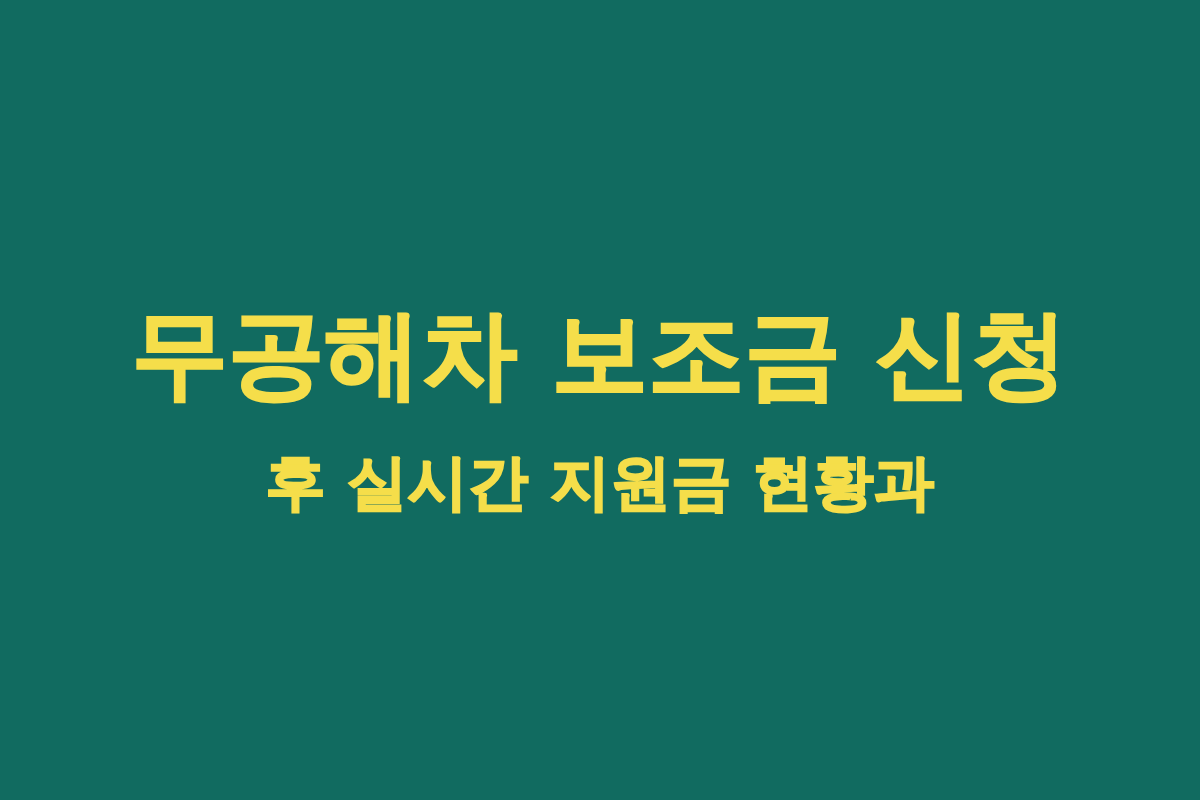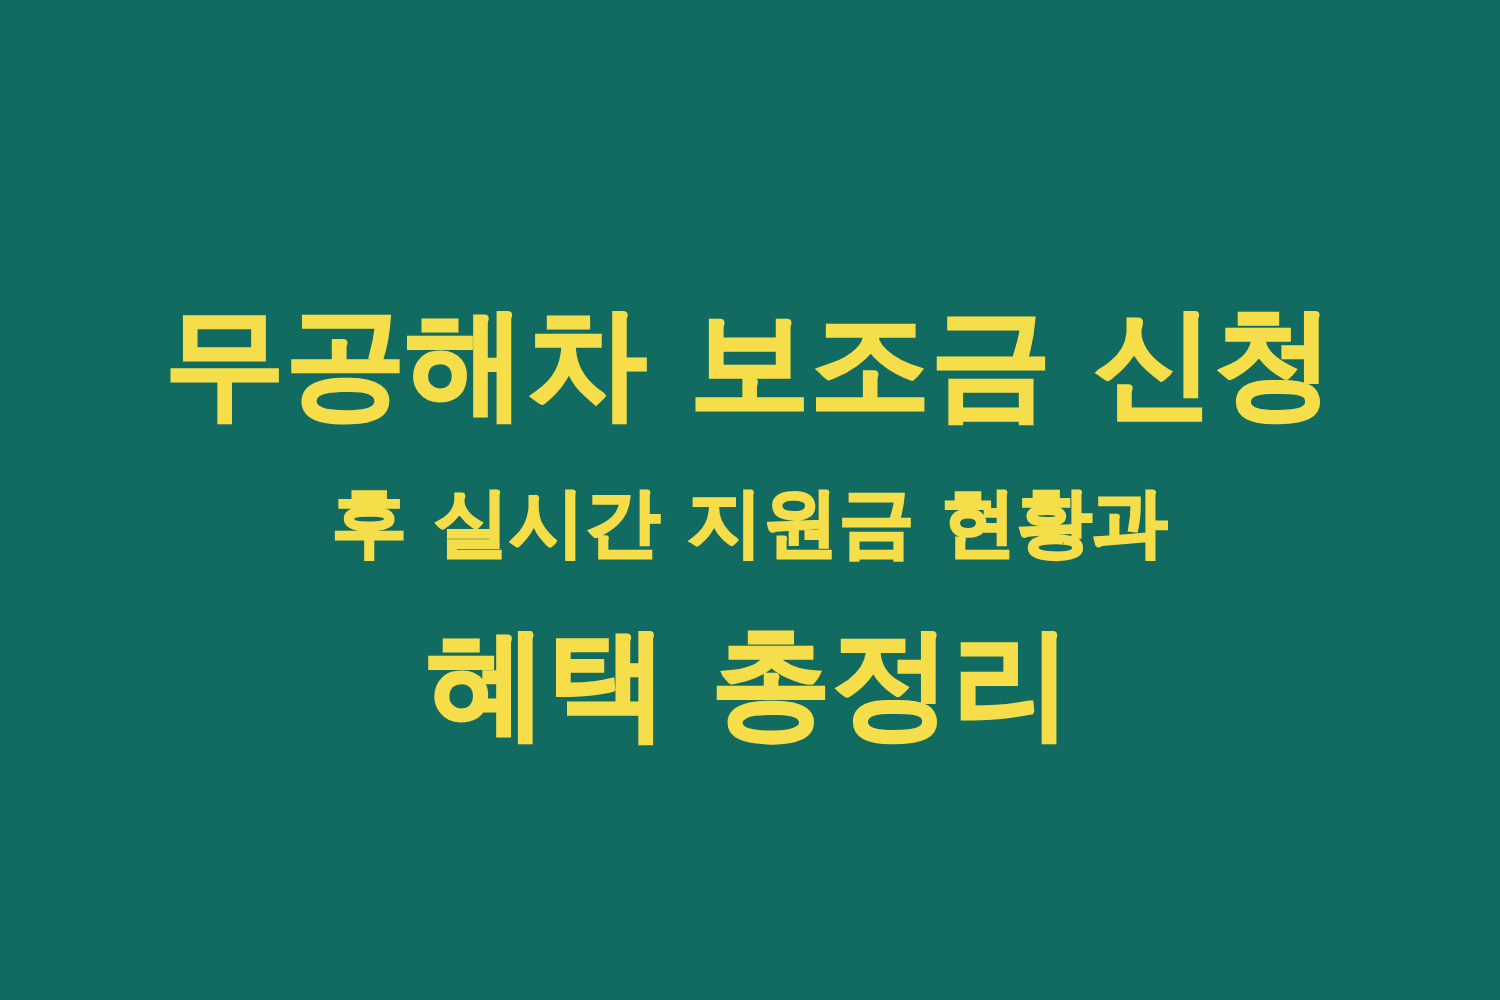--- a/index.html
+++ b/index.html
@@ -66,17 +66,16 @@
 <body>
 
 <div id="banner" style="background-color: rgb(17, 107, 96);">
 
   <div id="headline">
 
     <span class="headline-line line-1" style="color: rgb(245, 222, 74); -webkit-text-stroke: 2px rgb(245, 222, 74);">무공해차 보조금 신청</span>
 
     <span class="headline-line line-2" style="color: rgb(245, 222, 74); -webkit-text-stroke: 2px rgb(245, 222, 74);">후 실시간 지원금 현황과</span>
 
-    <span class="headline-line line-3" style="color: rgb(245, 222, 74); -webkit-text-stroke: 2px rgb(245, 222, 74);">혜택 총정리</span>
 
   </div>
 
 </div>
 
 </body></html>

